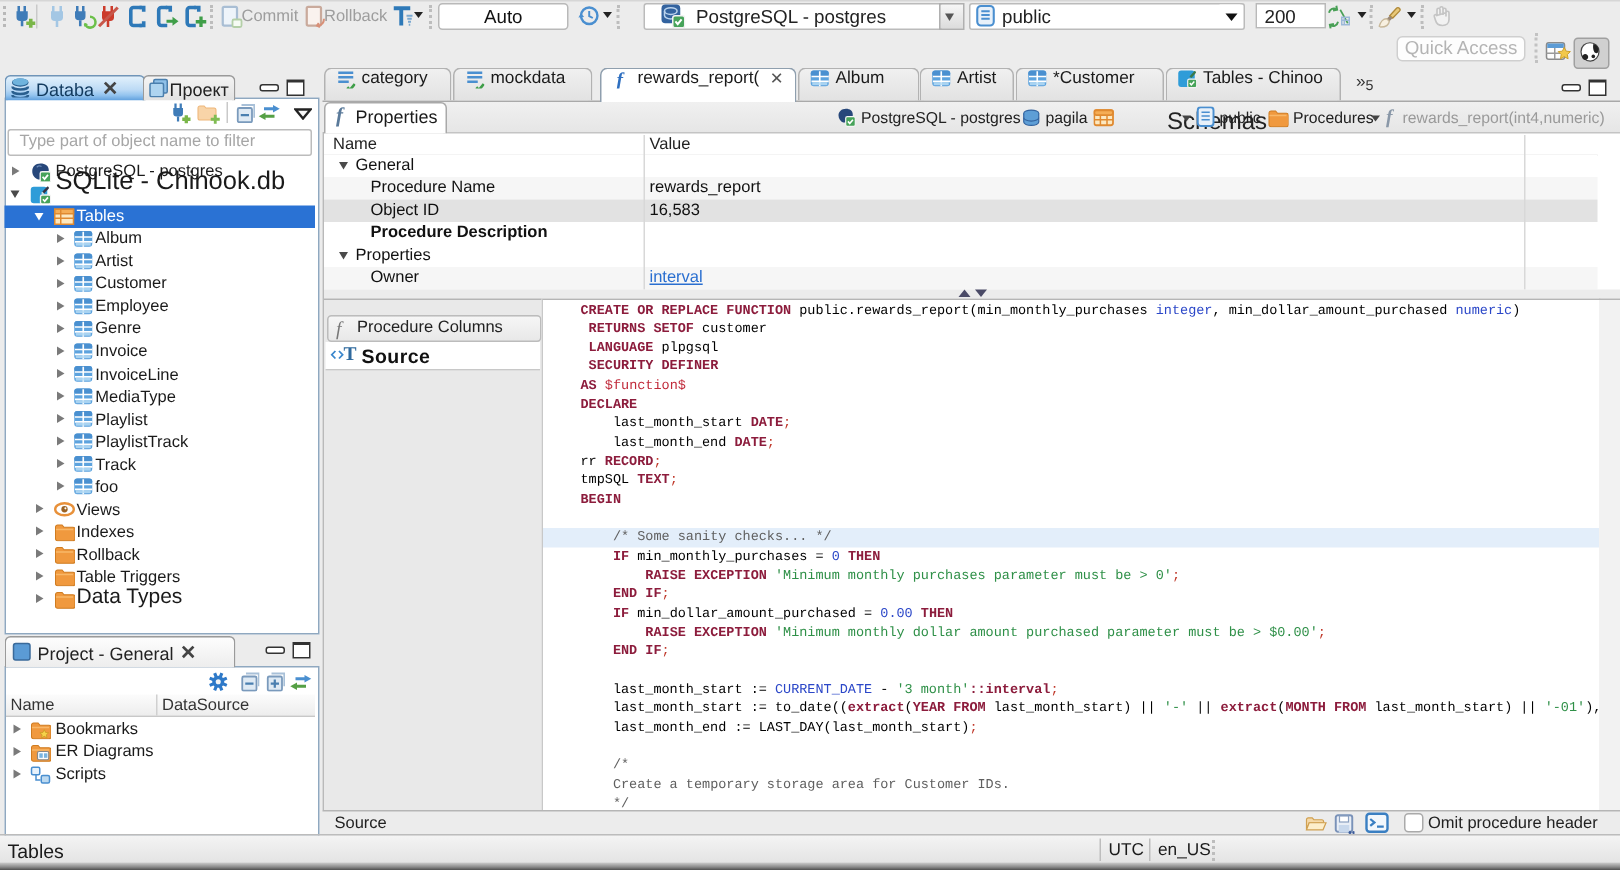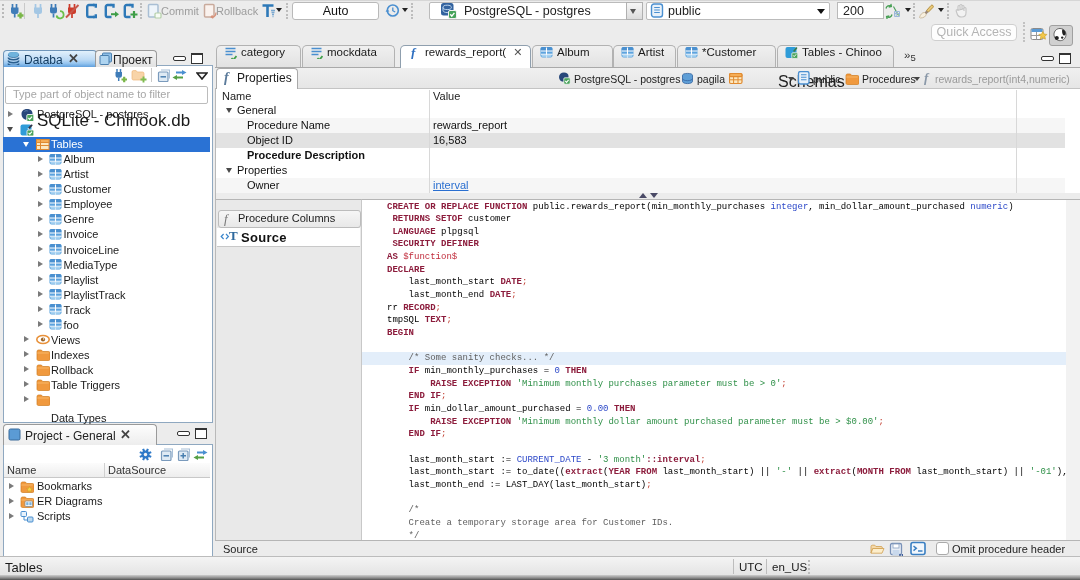--- a/index.html
+++ b/index.html
@@ -368,21 +368,21 @@
     <svg class="abs" style="left:36px;top:378.4px" width="14" height="13" viewBox="0 0 14 13">
       <path d="M1 3.5c0-.8.6-1.5 1.4-1.5h3l1.3 1.5h5.9c.8 0 1.4.7 1.4 1.5v6c0 .8-.6 1.5-1.4 1.5H2.4c-.8 0-1.4-.7-1.4-1.5z" fill="#f0993e" stroke="#d07c20" stroke-width=".7"></path>
       <path d="M1.3 5h11.4" stroke="#f8b868" stroke-width="1"></path>
     </svg>
     <div class="abs" style="left:51px;top:378.9px;font-size:11px;color:#1a1a1a">Table Triggers</div>
     <div class="abs arrow-r" style="left:24px;top:396.4px"></div>
     <svg class="abs" style="left:36px;top:393.4px" width="14" height="13" viewBox="0 0 14 13">
       <path d="M1 3.5c0-.8.6-1.5 1.4-1.5h3l1.3 1.5h5.9c.8 0 1.4.7 1.4 1.5v6c0 .8-.6 1.5-1.4 1.5H2.4c-.8 0-1.4-.7-1.4-1.5z" fill="#f0993e" stroke="#d07c20" stroke-width=".7"></path>
       <path d="M1.3 5h11.4" stroke="#f8b868" stroke-width="1"></path>
     </svg>
-    <div class="abs" style="left:51px;top:412px;font-size:11px;color:#1a1a1a">Data Types</div>
+    <div class="abs" style="left:51px;top:389px;font-size:14px;color:#1a1a1a">Data Types</div>
 
 <div class="abs" style="left:3px;top:444px;width:208px;height:112px;background:#fff;border:1px solid #8fa8c0"></div>
 <div class="abs ptab" style="left:3px;top:424px;width:152px;height:20px;background:linear-gradient(#fdfdfd,#ededed);border-color:#9a9a9a"></div>
 <svg class="abs" style="left:8px;top:428px" width="13" height="13" viewBox="0 0 13 13">
       <rect x="1" y="1" width="11" height="11" rx="1.5" fill="#5b9bd5" stroke="#3a6a9a" stroke-width="1"></rect>
     </svg>
 <div class="abs" style="left:25px;top:429px;font-size:12px;color:#222">Project - General</div>
 <div class="abs" style="left:120px;top:427px;font-size:13px;font-weight:bold;color:#444">✕</div>
 <div class="abs" style="left:177px;top:431px;width:11px;height:3px;background:#fff;border:1.3px solid #333;border-radius:2px"></div>
 <div class="abs" style="left:195px;top:428px;width:10px;height:8px;background:#fff;border:1.3px solid #333;border-top-width:2.6px"></div>

